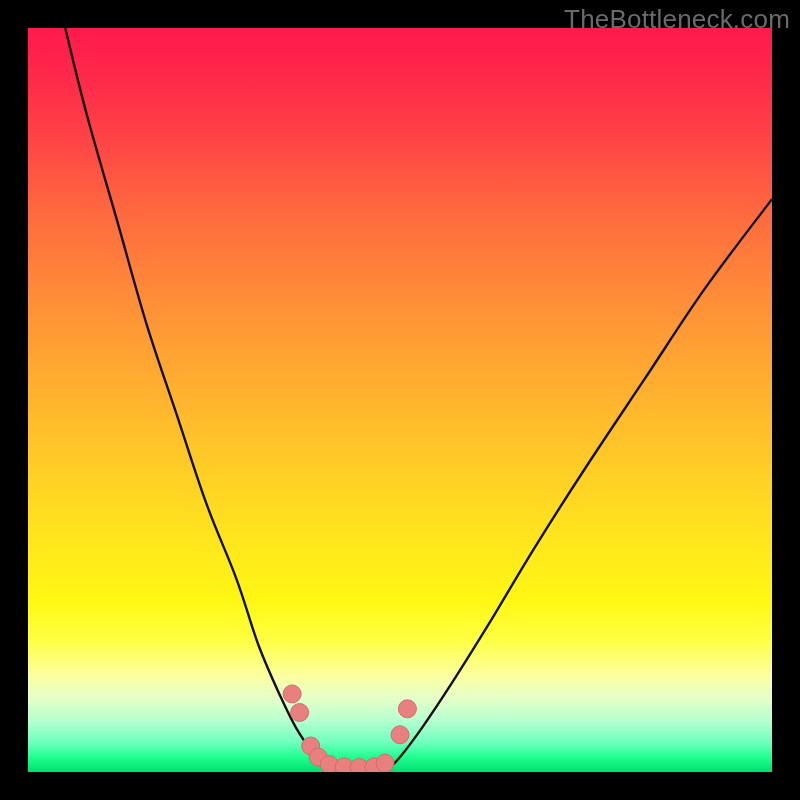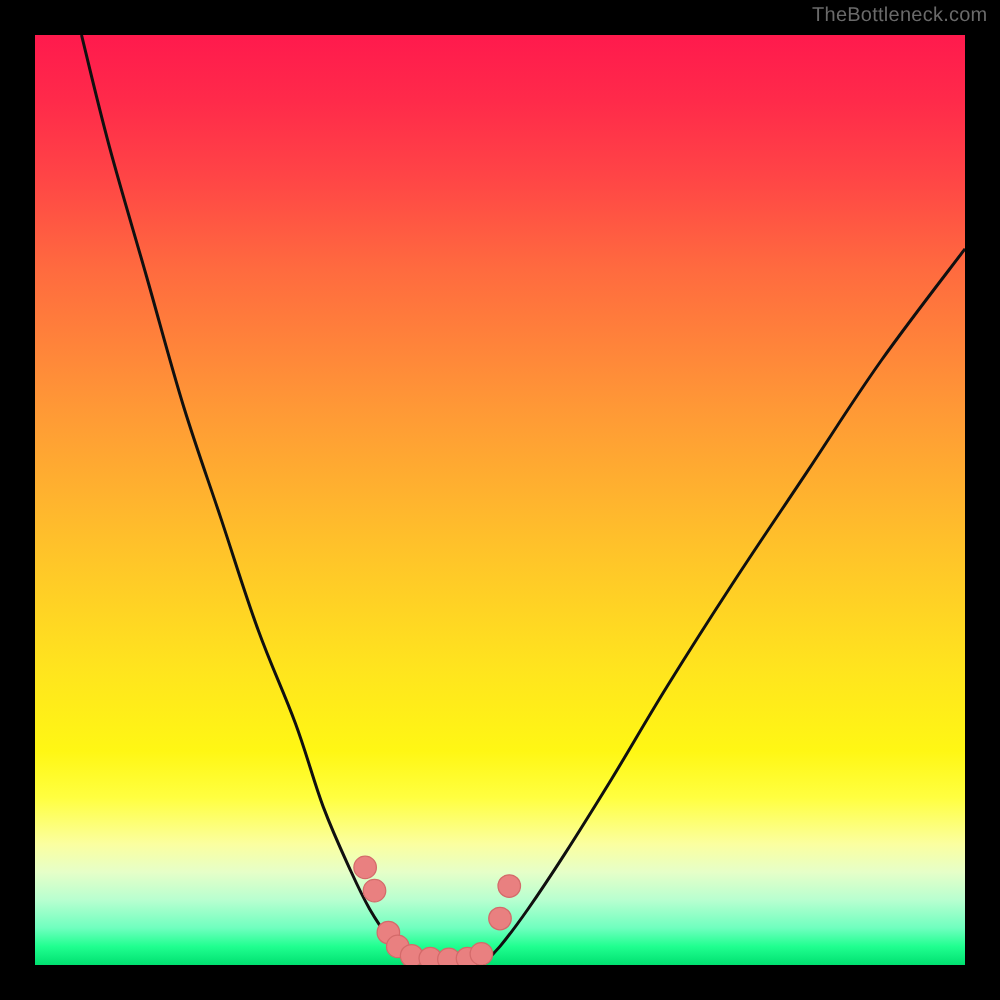--- a/index.html
+++ b/index.html
@@ -57,21 +57,21 @@
     top: 0;
     left: 0;
     width: 744px;
     height: 744px;
   }
   .watermark {
     position: absolute;
     top: 4px;
     right: 10px;
     color: #6a6a6a;
-    font-size: 16px;
+    font-size: 26px;
     font-weight: 500;
     letter-spacing: 0.2px;
   }
 </style>
 </head>
 <body>
 
 <div class="frame">
   <div class="plot">
     <div class="gradient"></div>

